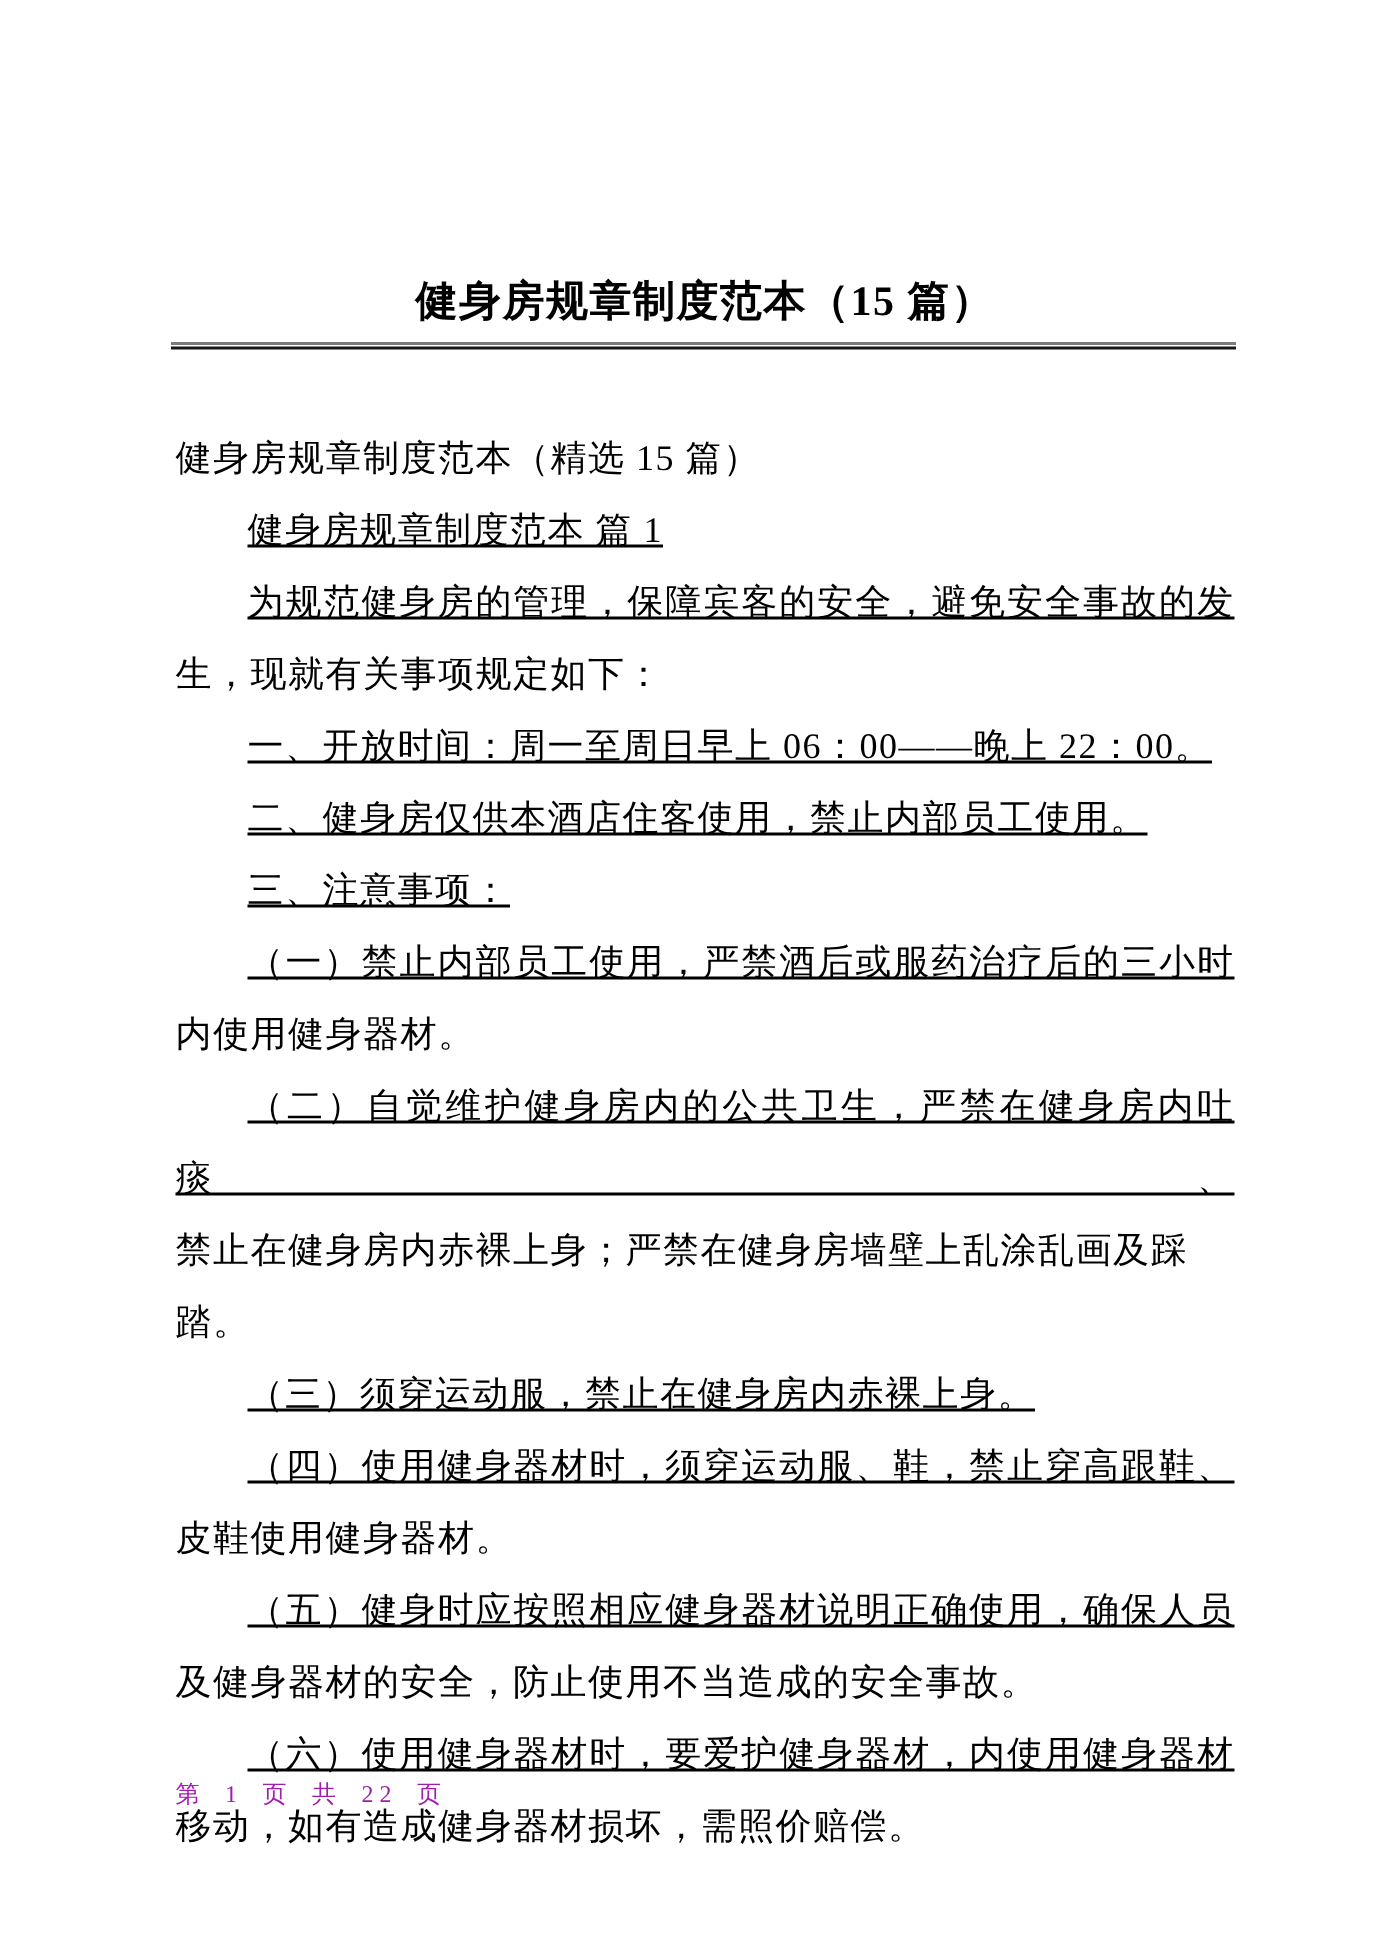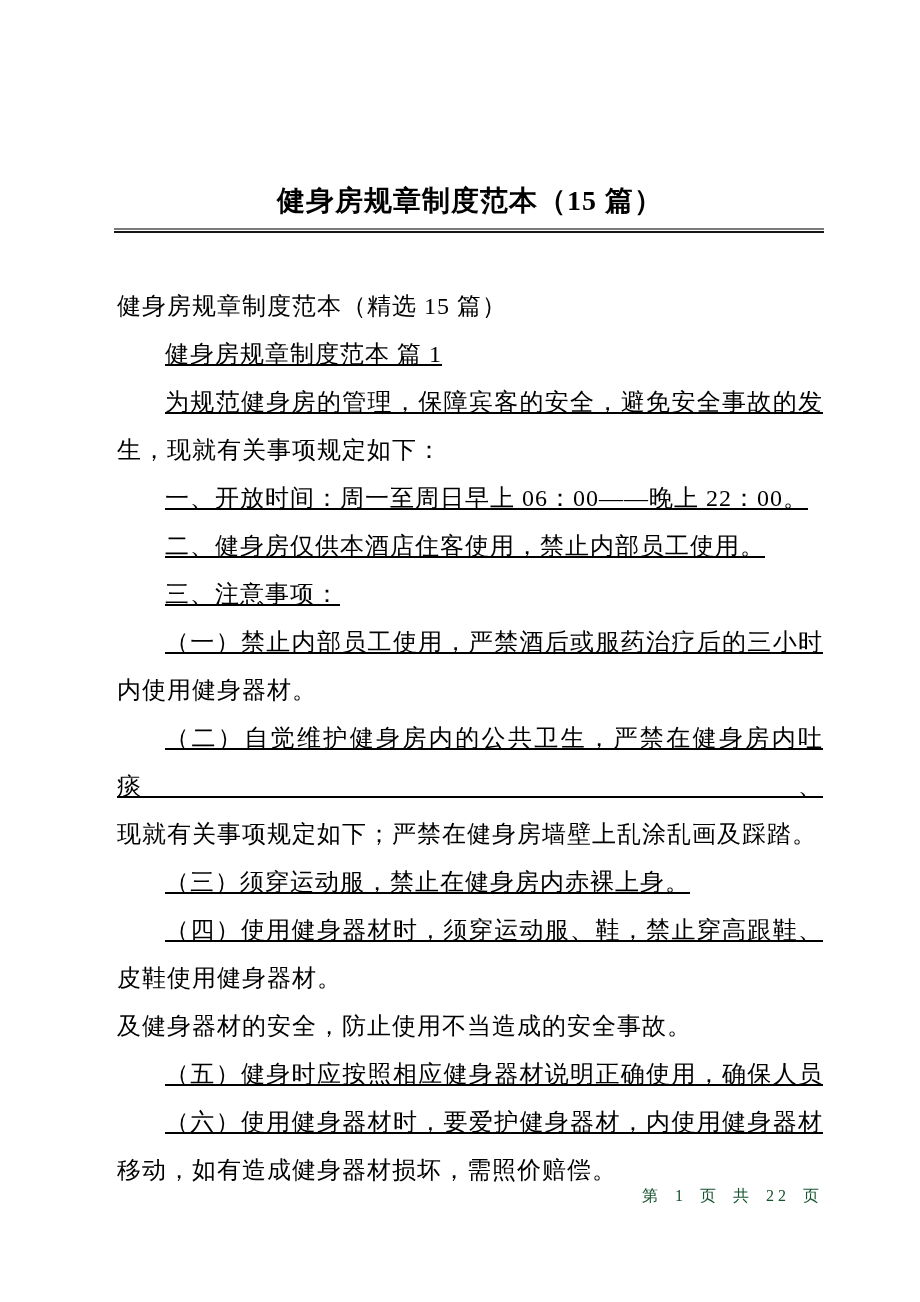--- a/index.html
+++ b/index.html
@@ -58,25 +58,25 @@
   .line.fill {
     text-align: justify;
     text-align-last: justify;
     text-justify: inter-character;
   }
   .page-footer {
     position: absolute;
     top: 1186px;
     left: 117px;
     width: 706px;
-    text-align: right;
+    text-align: left;
     font-size: 16px;
     letter-spacing: 4px;
     word-spacing: 5px;
-    color: #14532d;
+    color: #a21caf;
     white-space: nowrap;
   }
 </style>
 </head>
 <body>
 
 <div class="page">
 
   <h1 class="doc-title">健身房规章制度范本（15 篇）</h1>
 
@@ -109,35 +109,35 @@
       <span class="line ind">三、注意事项：</span>
     </p>
 
     <p class="para">
       <span class="line ind fill">（一）禁止内部员工使用，严禁酒后或服药治疗后的三小时</span>
       <span class="line">内使用健身器材。</span>
     </p>
 
     <p class="para">
       <span class="line ind fill">（二）自觉维护健身房内的公共卫生，严禁在健身房内吐痰、</span>
-      <span class="line">现就有关事项规定如下；严禁在健身房墙壁上乱涂乱画及踩踏。</span>
+      <span class="line">禁止在健身房内赤裸上身；严禁在健身房墙壁上乱涂乱画及踩踏。</span>
     </p>
 
     <p class="para">
       <span class="line ind">（三）须穿运动服，禁止在健身房内赤裸上身。</span>
     </p>
 
     <p class="para">
       <span class="line ind fill">（四）使用健身器材时，须穿运动服、鞋，禁止穿高跟鞋、</span>
       <span class="line">皮鞋使用健身器材。</span>
     </p>
 
     <p class="para">
+      <span class="line ind fill">（五）健身时应按照相应健身器材说明正确使用，确保人员</span>
       <span class="line">及健身器材的安全，防止使用不当造成的安全事故。</span>
-      <span class="line ind fill">（五）健身时应按照相应健身器材说明正确使用，确保人员</span>
     </p>
 
     <p class="para">
       <span class="line ind fill">（六）使用健身器材时，要爱护健身器材，内使用健身器材</span>
       <span class="line">移动，如有造成健身器材损坏，需照价赔偿。</span>
     </p>
 
   </div>
 
   <div class="page-footer">

